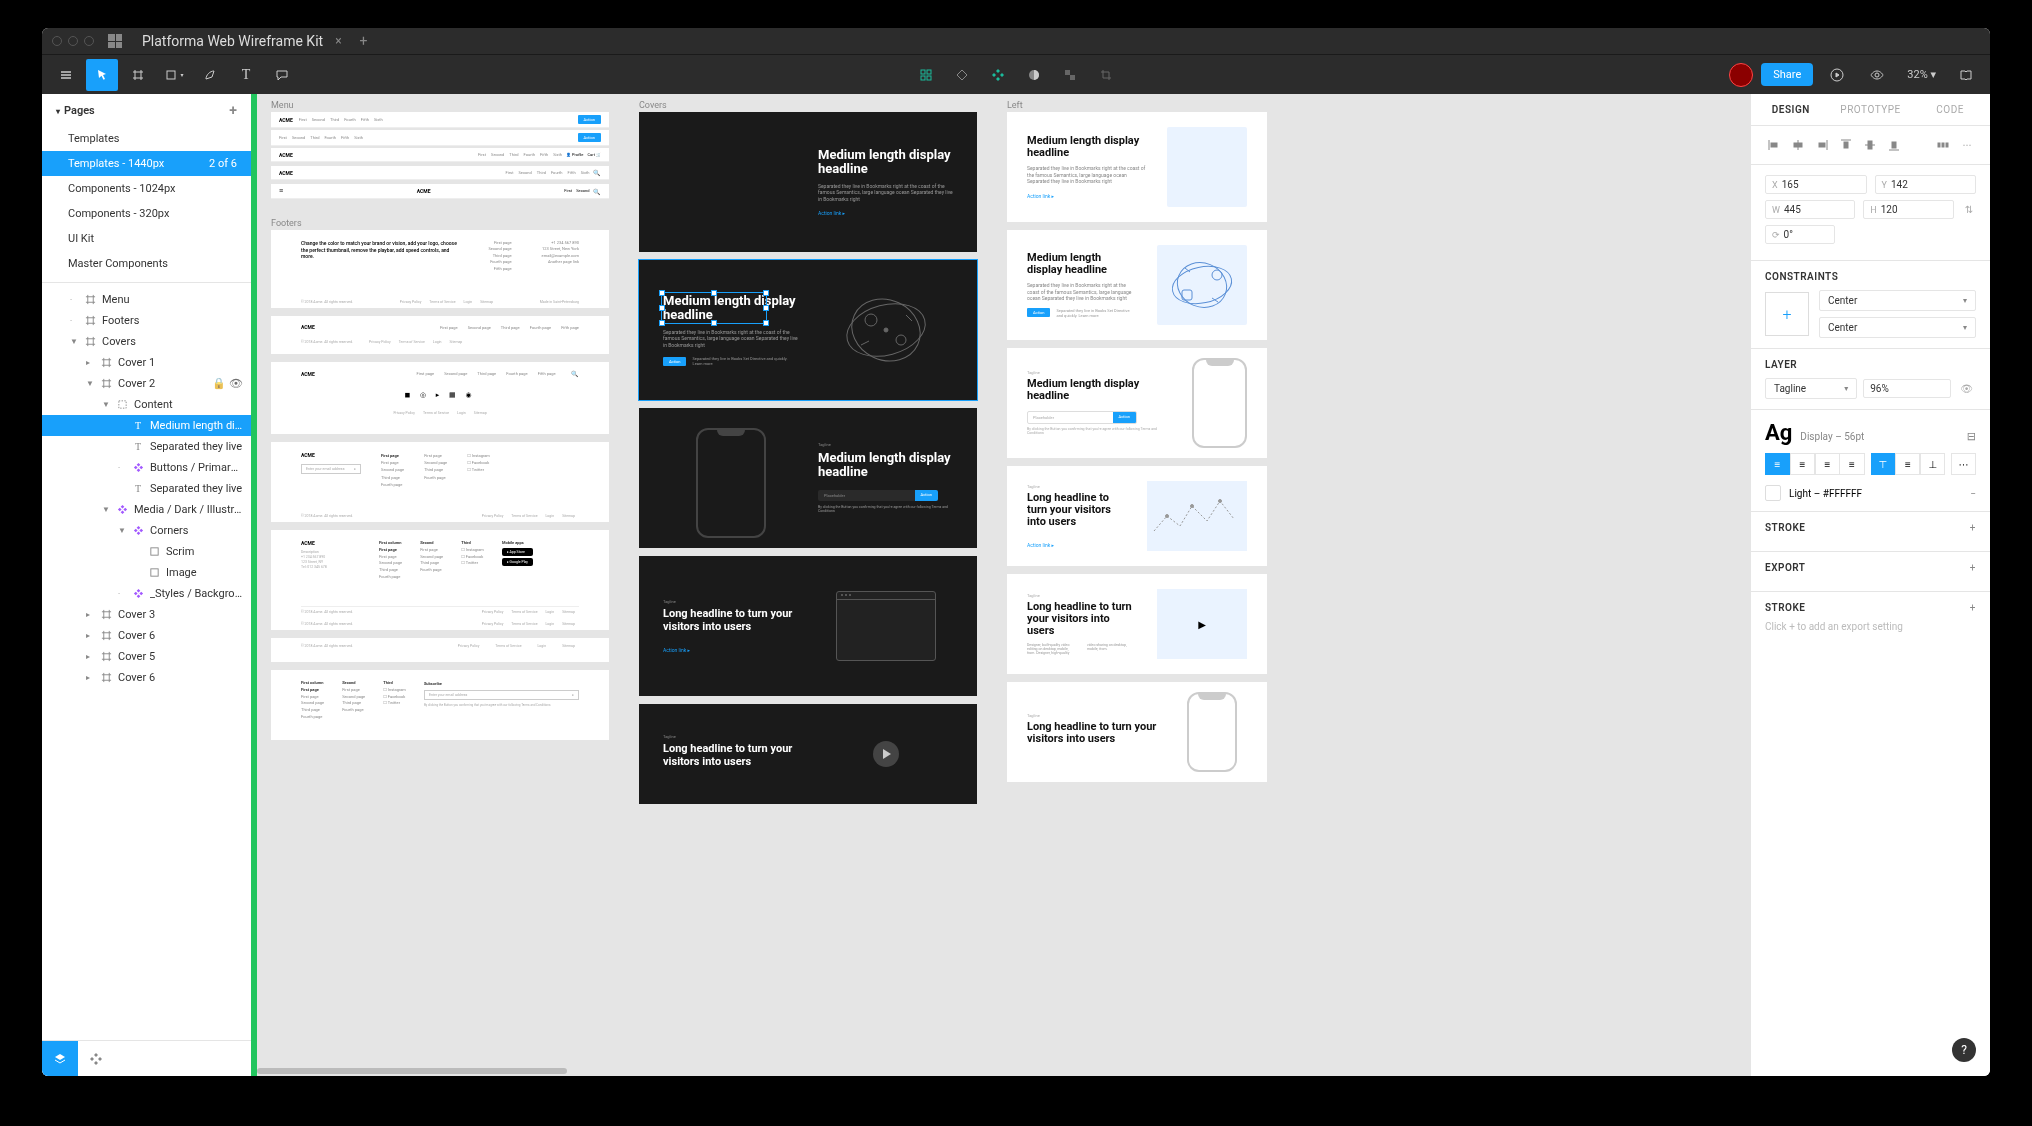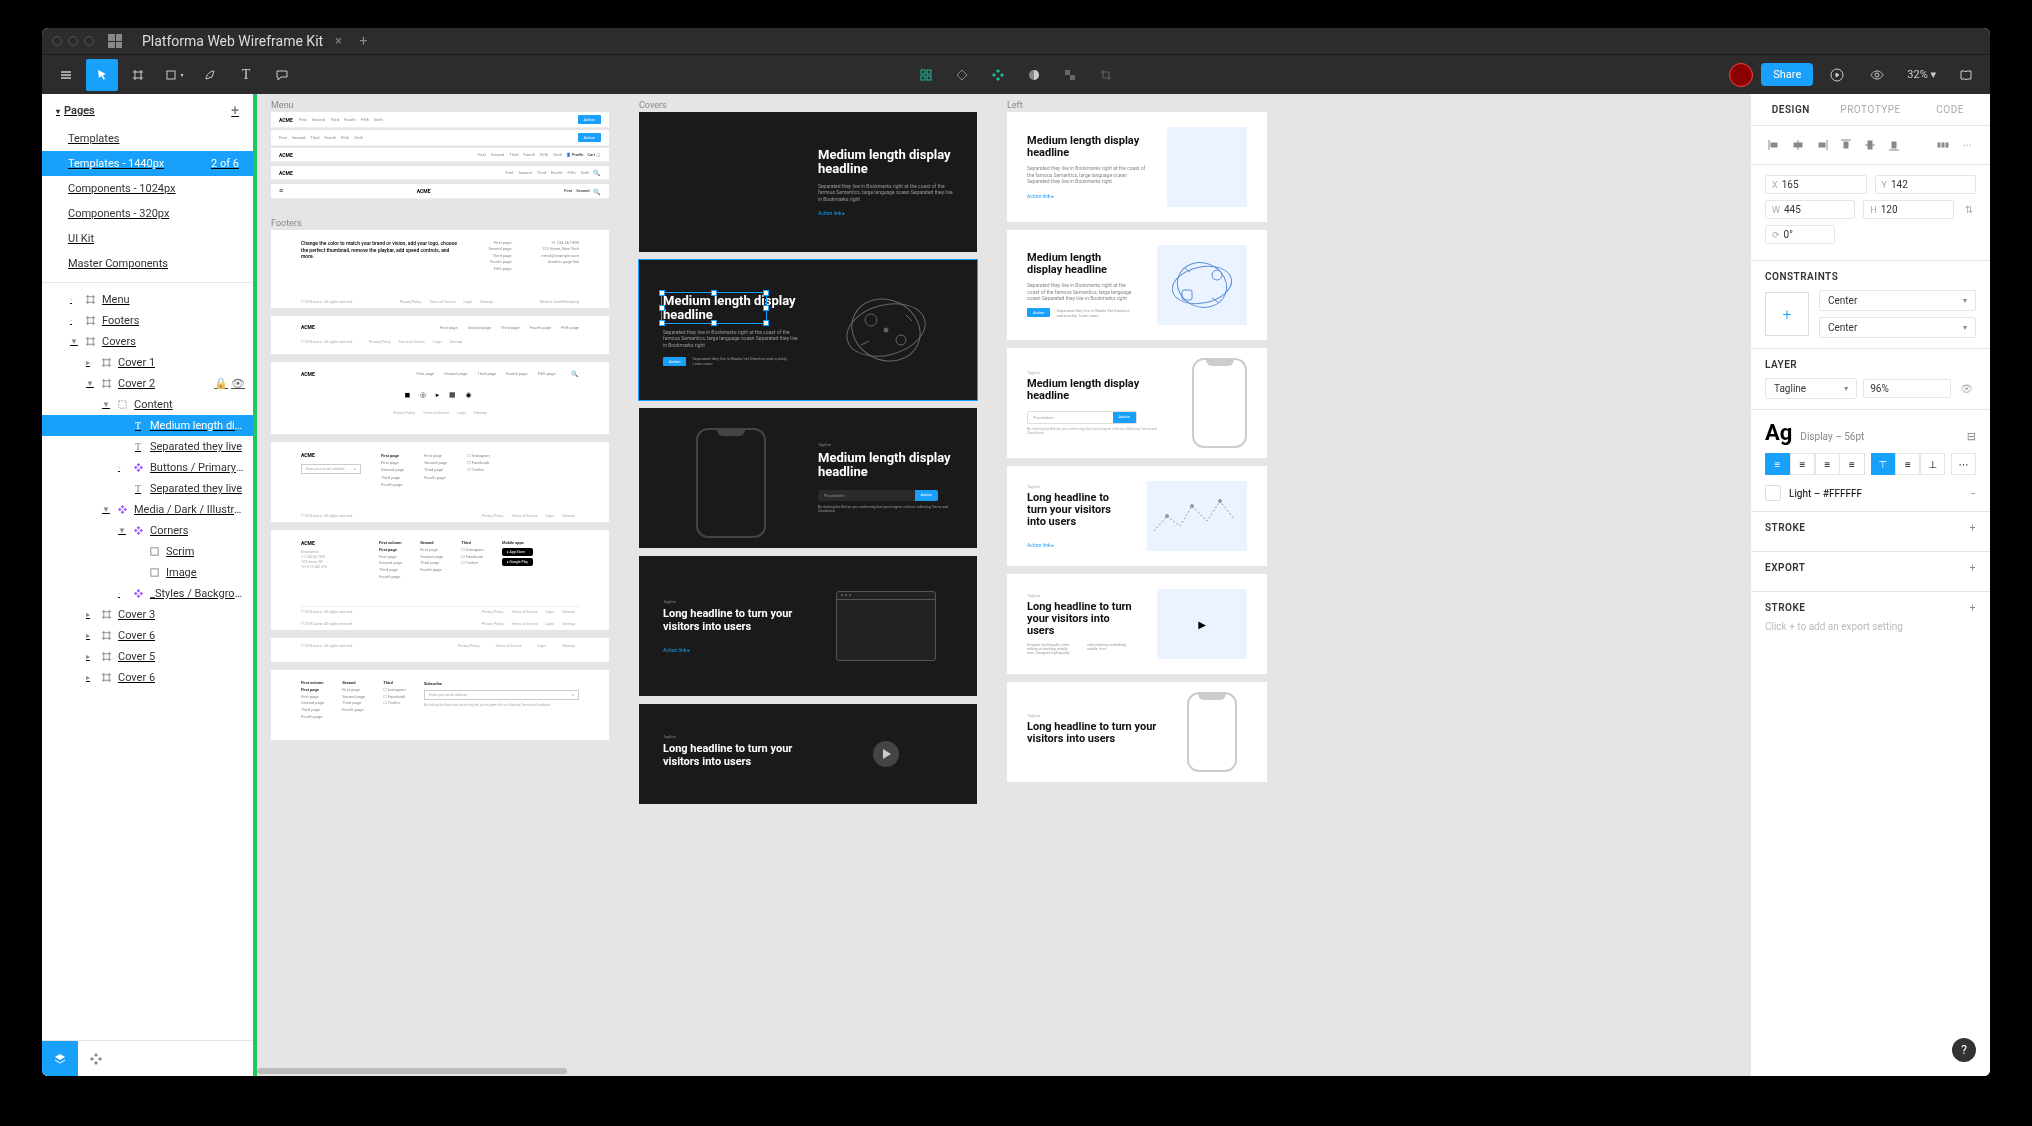--- a/index.html
+++ b/index.html
@@ -16,21 +16,21 @@
 .toolbar{height:40px;background:#2c2c2c;display:flex;align-items:center;padding:0 8px;gap:4px;border-top:1px solid #1a1a1a;}
 .tb-btn{width:32px;height:32px;display:flex;align-items:center;justify-content:center;color:#ccc;cursor:pointer;border-radius:2px;}
 .tb-btn.active{background:#18a0fb;color:#fff;}
 .tb-btn svg{width:14px;height:14px;}
 .tb-center{position:absolute;left:50%;transform:translateX(-50%);display:flex;gap:4px;}
 .tb-right{margin-left:auto;display:flex;align-items:center;gap:8px;}
 .avatar{width:24px;height:24px;border-radius:50%;background:#8b0000;border:1px solid #ff4444;}
 .share-btn{background:#18a0fb;color:#fff;font-size:11px;padding:5px 12px;border-radius:4px;cursor:pointer;}
 .zoom{color:#ccc;font-size:11px;padding:0 6px;}
 .main{flex:1;display:flex;overflow:hidden;}
-.sidebar-left{width:215px;background:#fff;border-right:4px solid #22c55e;display:flex;flex-direction:column;overflow:hidden;text-decoration:underline;}
+.sidebar-left{width:215px;background:#fff;border-right:6px solid #22c55e;display:flex;flex-direction:column;overflow:hidden;}
 .pages-hdr{display:flex;align-items:center;justify-content:space-between;padding:8px 14px;font-size:11px;font-weight:600;color:#333;}
 .pages-hdr .caret{font-size:8px;margin-right:4px;}
 .pages-list{border-bottom:1px solid #e5e5e5;padding-bottom:6px;text-align:center;}
 .page-item{padding:6px 14px 6px 26px;font-size:11px;color:#333;cursor:pointer;display:flex;justify-content:space-between;}
 .page-item.selected{background:#18a0fb;color:#fff;}
 .layers{flex:1;overflow-y:auto;padding-top:6px;}
 .layer{display:flex;align-items:center;padding:4px 8px 4px 10px;font-size:11px;color:#333;cursor:pointer;gap:6px;white-space:nowrap;}
 .layer.selected{background:#18a0fb;color:#fff;}
 .layer .caret{width:8px;font-size:8px;color:#888;flex-shrink:0;}
 .layer.selected .caret{color:#fff;}

